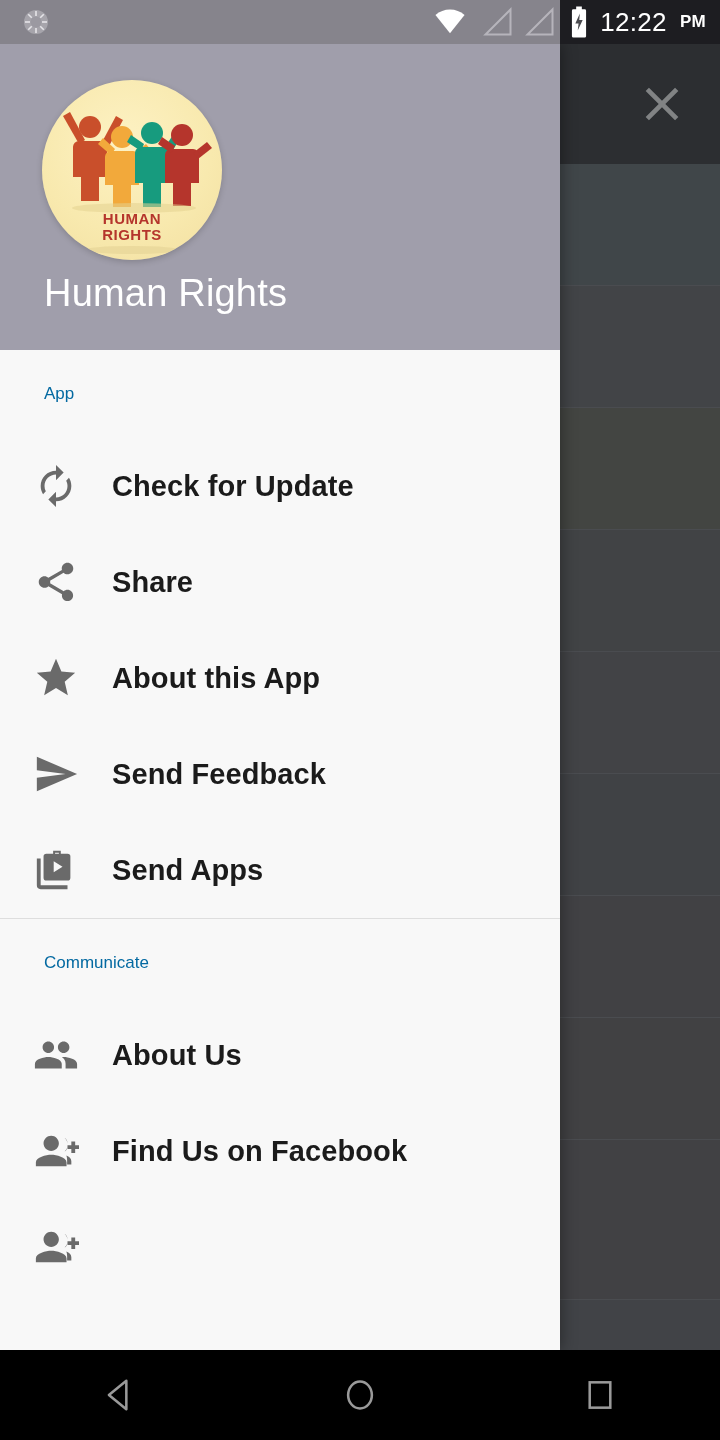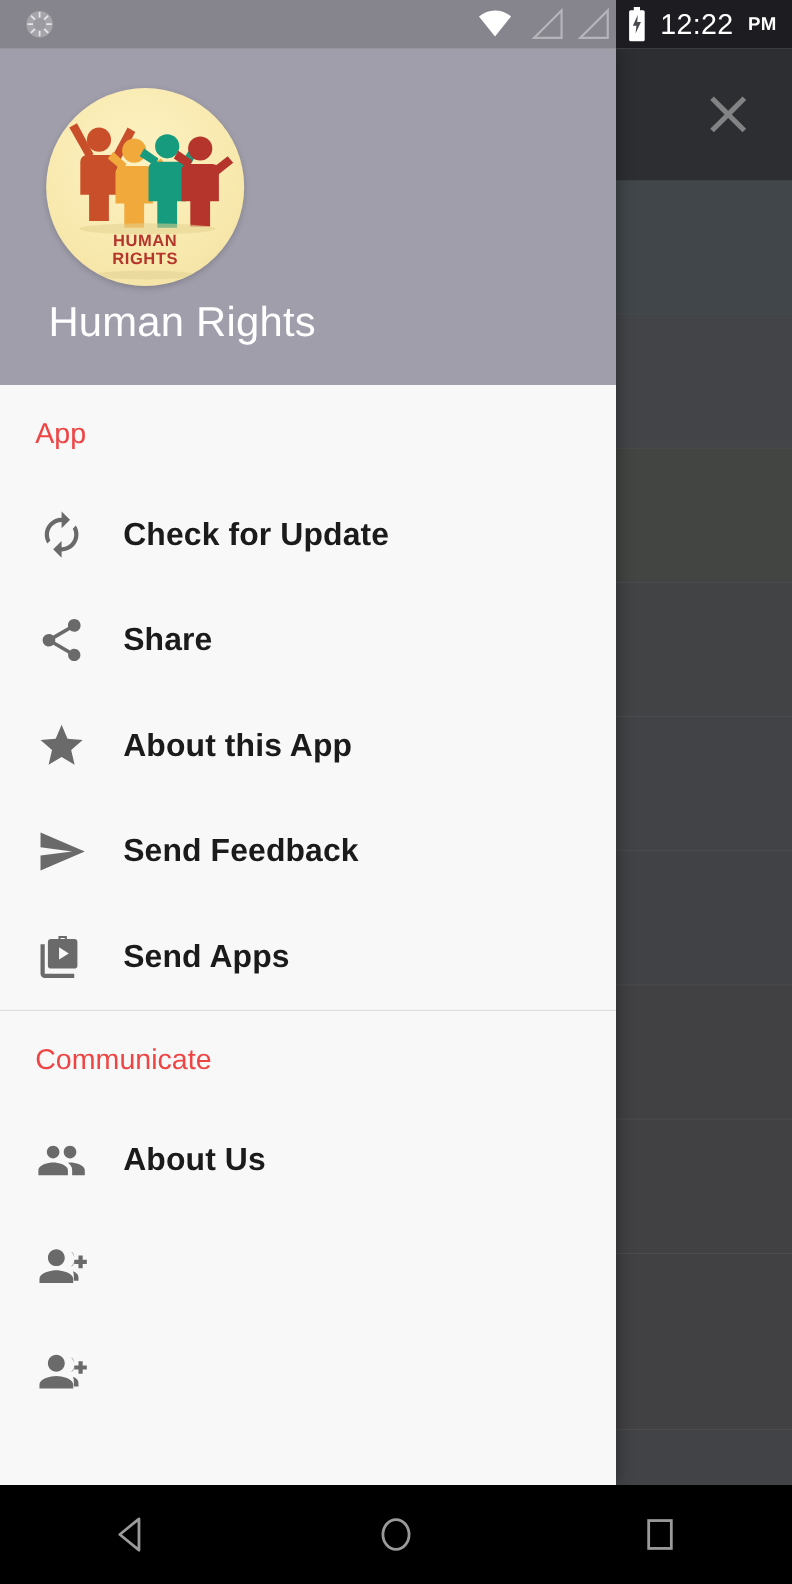--- a/index.html
+++ b/index.html
@@ -88,22 +88,22 @@
   }
   #drawer-title {
     position:absolute; left:32px; top:228px;
     color:#ffffff; font-size:38px; font-weight:400; letter-spacing:0.2px;margin-left:12px;
   }
 
   #drawer-menu { position:relative; width:560px; }
 
   .menu-section-label {
     height:88px; display:flex; align-items:center;
-    padding-left:32px;
-    color:#ef4444; font-size:26px; font-weight:400;
+    padding-left:44px;
+    color:#0369a1; font-size:17px; font-weight:400;
   }
   .menu-divider {
     height:1px; background:#dedede; width:560px;
   }
   .menu-item {
     height:96px; display:flex; align-items:center;
     width:560px; cursor:pointer;
   }
   .menu-item-icon {
     width:112px; min-width:112px;
@@ -276,20 +276,21 @@
       </div>
 
       <div class="menu-item">
         <span class="menu-item-icon">
           <svg class="mi-svg" width="46" height="46" viewBox="0 0 24 24">
             <path d="M22 9V7h-2v2h-2v2h2v2h2v-2h2V9h-2z"></path>
             <path d="M8 12c2.21 0 4-1.79 4-4s-1.79-4-4-4-4 1.79-4 4 1.79 4 4 4zm0 2c-2.67 0-8 1.34-8 4v2h16v-2c0-2.66-5.33-4-8-4z" transform="translate(1.5,0)"></path>
             <path d="M16.5 12.2c.98-.86 1.6-2.13 1.6-3.5 0-1.36-.62-2.63-1.6-3.49.9.25 1.6 1.55 1.6 3.49 0 1.95-.7 3.25-1.6 3.5zM17.4 14.4c1.5.6 2.6 1.5 2.6 2.9V19h-2.2v-2.2c0-.95-.16-1.73-.4-2.4z"></path>
           </svg>
         </span>
+        <span class="menu-item-label">Find Us on Facebook</span>
       </div>
 
       <div class="menu-item">
         <span class="menu-item-icon">
           <svg class="mi-svg" width="46" height="46" viewBox="0 0 24 24">
             <path d="M22 9V7h-2v2h-2v2h2v2h2v-2h2V9h-2z"></path>
             <path d="M8 12c2.21 0 4-1.79 4-4s-1.79-4-4-4-4 1.79-4 4 1.79 4 4 4zm0 2c-2.67 0-8 1.34-8 4v2h16v-2c0-2.66-5.33-4-8-4z" transform="translate(1.5,0)"></path>
             <path d="M16.5 12.2c.98-.86 1.6-2.13 1.6-3.5 0-1.36-.62-2.63-1.6-3.49.9.25 1.6 1.55 1.6 3.49 0 1.95-.7 3.25-1.6 3.5zM17.4 14.4c1.5.6 2.6 1.5 2.6 2.9V19h-2.2v-2.2c0-.95-.16-1.73-.4-2.4z"></path>
           </svg>
         </span>

